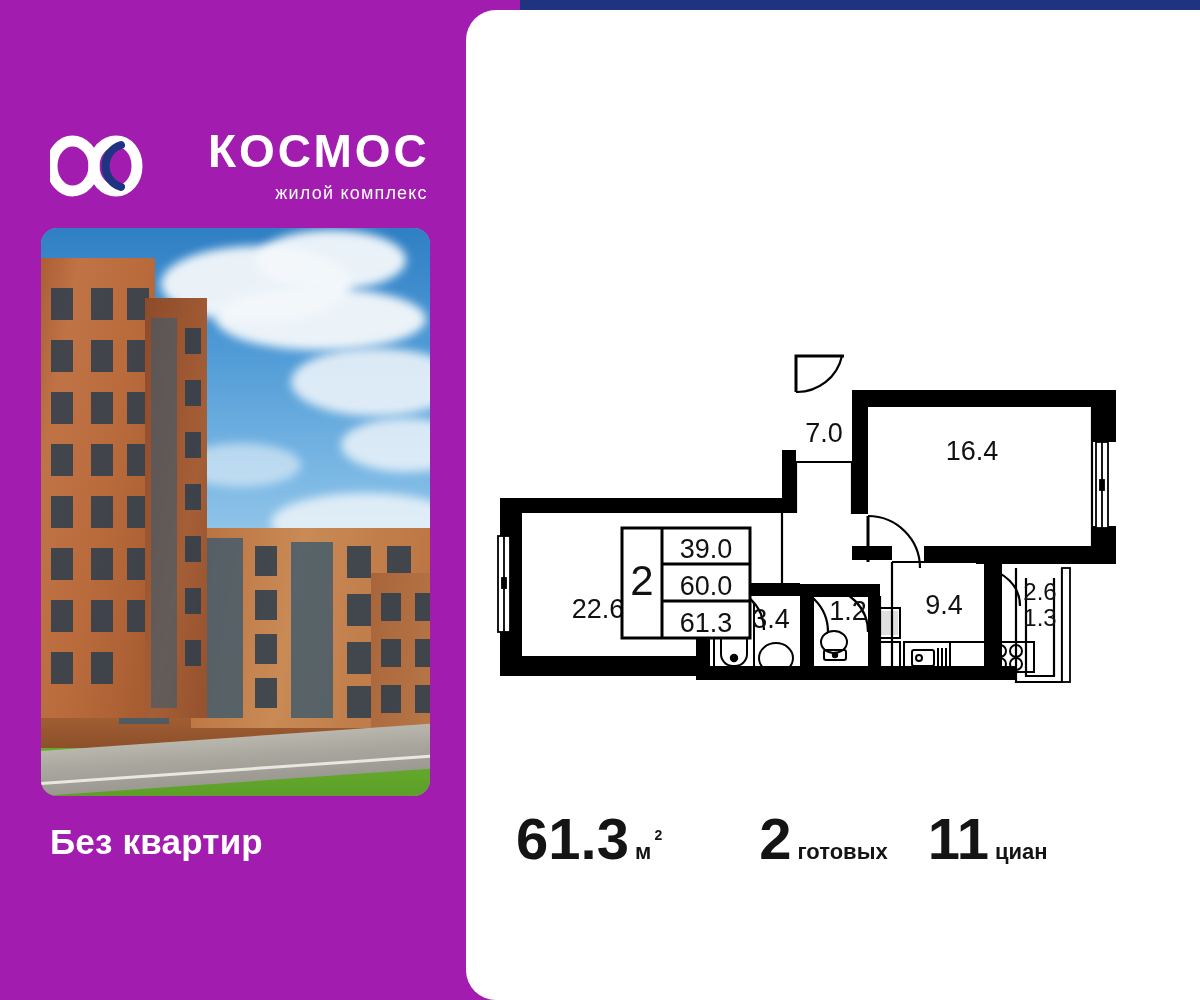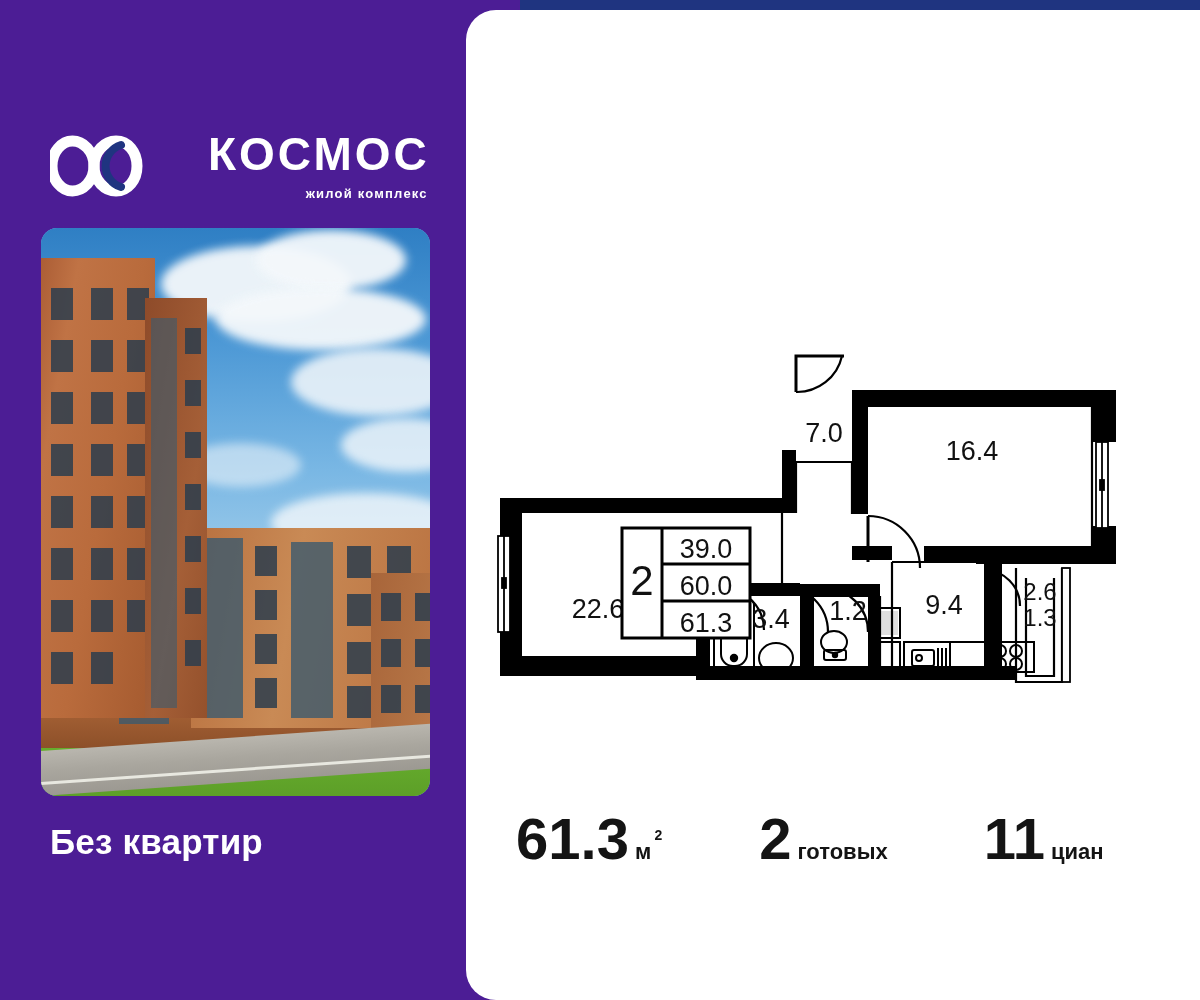--- a/index.html
+++ b/index.html
@@ -6,34 +6,34 @@
   html, body {
     width:1200px; height:1000px;
     font-family:"Liberation Sans", sans-serif;
     overflow:hidden;
   }
   body { background:#1F3480; position:relative; }
 
   
   #left-panel{
     position:absolute; left:0; top:0; width:520px; height:1000px;
-    background:#4c1d95;
+    background:#a21caf;
   }
   #logo-block{
     position:absolute; left:50px; top:118px; width:400px; height:96px;
     display:flex; align-items:center; gap:18px;
   }
   #logo-mark{ width:140px; height:66px; flex:0 0 auto; }
   #logo-words{ display:flex; flex-direction:column; align-items:flex-start; }
   #logo-title{
     color:#fff; font-size:46px; font-weight:700; letter-spacing:3px;
     line-height:1; white-space:nowrap;
   }
   #logo-sub{
-    color:#fff; font-size:13px; font-weight:700; letter-spacing:1.2px;
+    color:#fff; font-size:18px; font-weight:400; letter-spacing:1.2px;
     margin-top:9px; white-space:nowrap; align-self:flex-end; padding-right:2px;
   }
 
   
   #photo-frame{
     position:absolute; left:41px; top:228px; width:389px; height:568px;
     border-radius:16px; overflow:hidden; background:#6fb3e0;
   }
   .ph{ position:absolute; }
   #sky{
@@ -112,21 +112,21 @@
     position:absolute; left:44px; top:800px; width:690px; height:100px;
     display:flex; align-items:baseline;
   }
   .stat{ display:flex; align-items:baseline; }
   .stat-num{ font-size:58px; font-weight:700; color:#141414; line-height:1; }
   .stat-unit{ font-size:22px; font-weight:600; color:#141414; margin-left:6px; }
   .stat-unit.sup{ position:relative; }
   .sup-2{ position:absolute; top:-12px; right:-11px; font-size:14px; font-weight:600; }
   #stat-area{ margin-left:6px; }
   #stat-rooms{ margin-left:108px; }
-  #stat-floor{ margin-left:96px; }
+  #stat-floor{ margin-left:40px; }
 </style>
 </head>
 <body>
 
 <div id="left-panel">
 
   <div id="logo-block">
     <svg id="logo-mark" viewBox="0 0 140 66">
       <path d="M44 33 C44 18 33 8 22.5 8 C11.5 8 2 19 2 33 C2 47 11.5 58 22.5 58 C33 58 44 48 44 33 Z" fill="none" stroke="#ffffff" stroke-width="11" stroke-linecap="round"></path>
       <path d="M44 33 C44 18 55 8 66 8 C78 8 87 19 87 33 C87 47 78 58 66 58 C55 58 44 48 44 33 Z" fill="none" stroke="#ffffff" stroke-width="11" stroke-linecap="round"></path>

